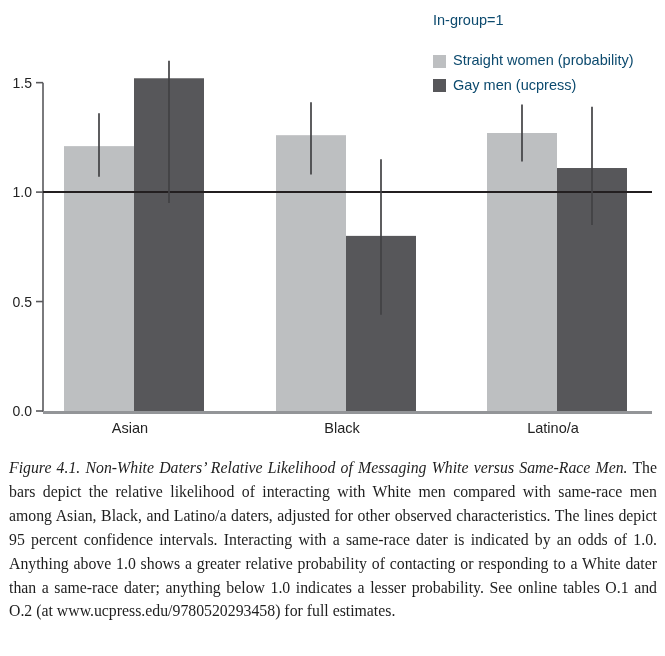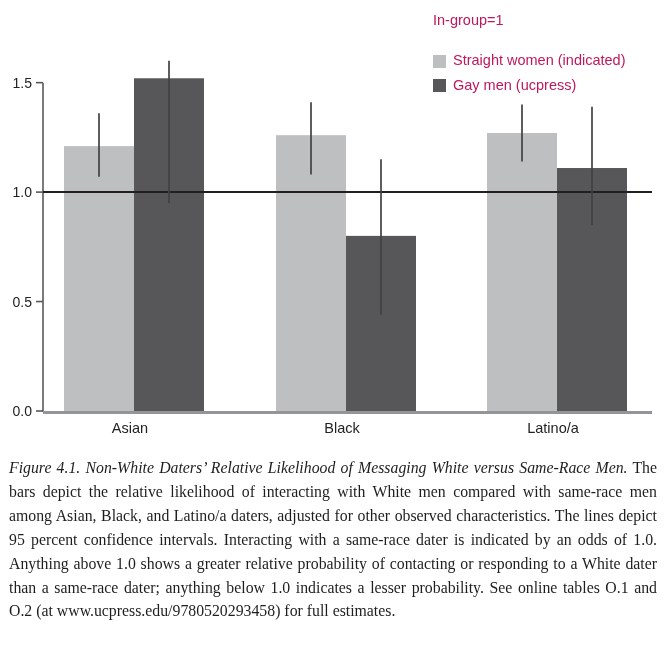--- a/index.html
+++ b/index.html
@@ -8,21 +8,21 @@
     background: #ffffff;
     font-family: "Liberation Sans", sans-serif;
     position: relative;
     overflow: hidden;
   }
   .figure { position: absolute; inset: 0; }
   .chart-area { position: relative; width: 665px; height: 443px; }
   #chart-svg { position: absolute; left: 0; top: 0; }
   .legend {
     position: absolute; left: 433px; top: 12px;
-    font-size: 14.5px; color: #be185d; line-height: 1.2;
+    font-size: 14.5px; color: #0c4a6e; line-height: 1.2;
   }
   .legend-title { margin: 0 0 23px 0; }
   .legend-item { display: flex; align-items: center; margin-bottom: 7px; }
   .swatch { width: 13px; height: 13px; display: inline-block; margin-right: 7px; flex: 0 0 auto; }
   .caption {
     width: 648px;
     margin: 13px 0 0 9px;
     font-family: "Liberation Serif", serif;
     font-size: 15.8px;
     line-height: 23.9px;
@@ -63,21 +63,21 @@
         <line x1="592" y1="106.72900000000004" x2="592" y2="224.935" stroke="#414144" stroke-width="1.7"></line>
         <text x="130" y="433" text-anchor="middle" font-family="Liberation Sans, sans-serif" font-size="14.5px" fill="#232323">Asian</text>
         <text x="342" y="433" text-anchor="middle" font-family="Liberation Sans, sans-serif" font-size="14.5px" fill="#232323">Black</text>
         <text x="553" y="433" text-anchor="middle" font-family="Liberation Sans, sans-serif" font-size="14.5px" fill="#232323">Latino/a</text>
       </svg>
 
     <div class="legend">
       <div class="legend-title">In-group=1</div>
       <div class="legend-item">
         <span class="swatch" id="swatch-0" style="background: rgb(189, 191, 193);"></span>
-        <span>Straight women (indicated)</span>
+        <span>Straight women (probability)</span>
       </div>
       <div class="legend-item">
         <span class="swatch" id="swatch-1" style="background: rgb(87, 87, 90);"></span>
         <span>Gay men (ucpress)</span>
       </div>
     </div>
   </div>
 
   <p class="caption"><em>Figure 4.1.  Non-White Daters’ Relative Likelihood of Messaging White versus Same-Race Men.</em><span> The bars depict the relative likelihood of interacting with White men compared with same-race men among Asian, Black, and Latino/a daters, adjusted for other observed characteristics. The lines depict 95 percent confidence intervals. Interacting with a same-race dater is indicated by an odds of 1.0. Anything above 1.0 shows a greater relative probability of contacting or responding to a White dater than a same-race dater; anything below 1.0 indicates a lesser probability. See online tables O.1 and O.2 (at www.ucpress.edu/9780520293458) for full estimates.</span></p>
 

